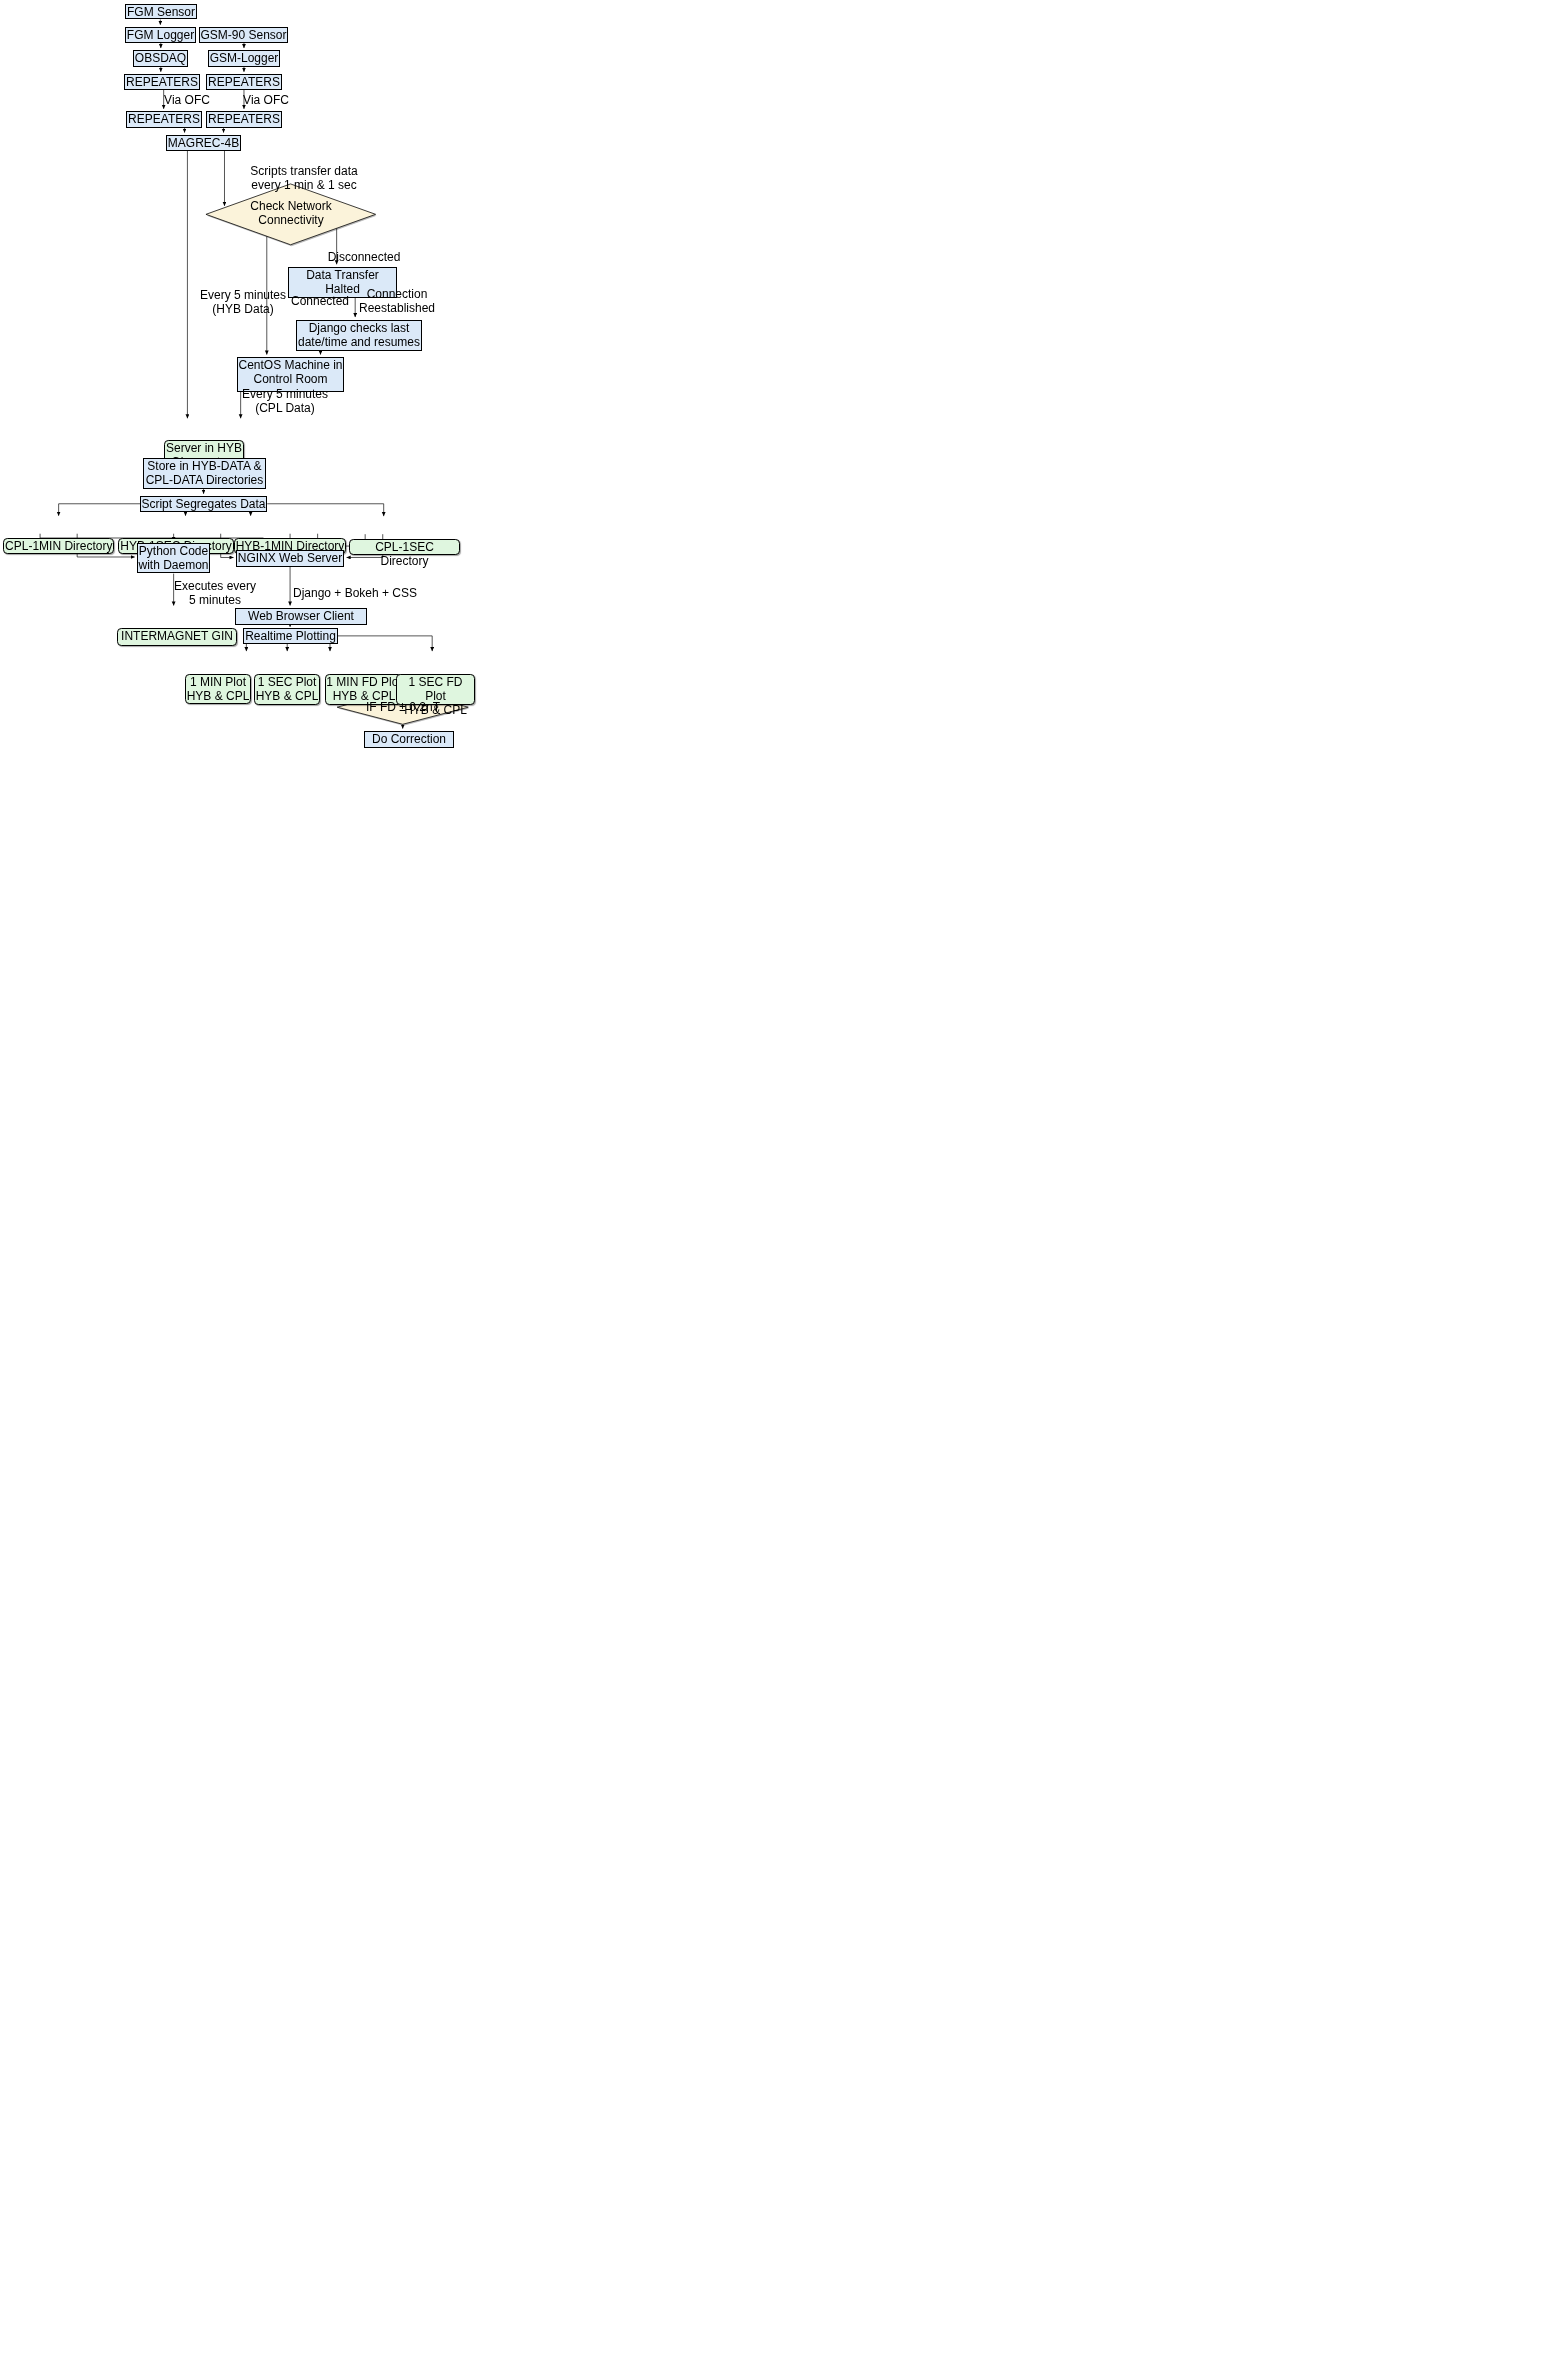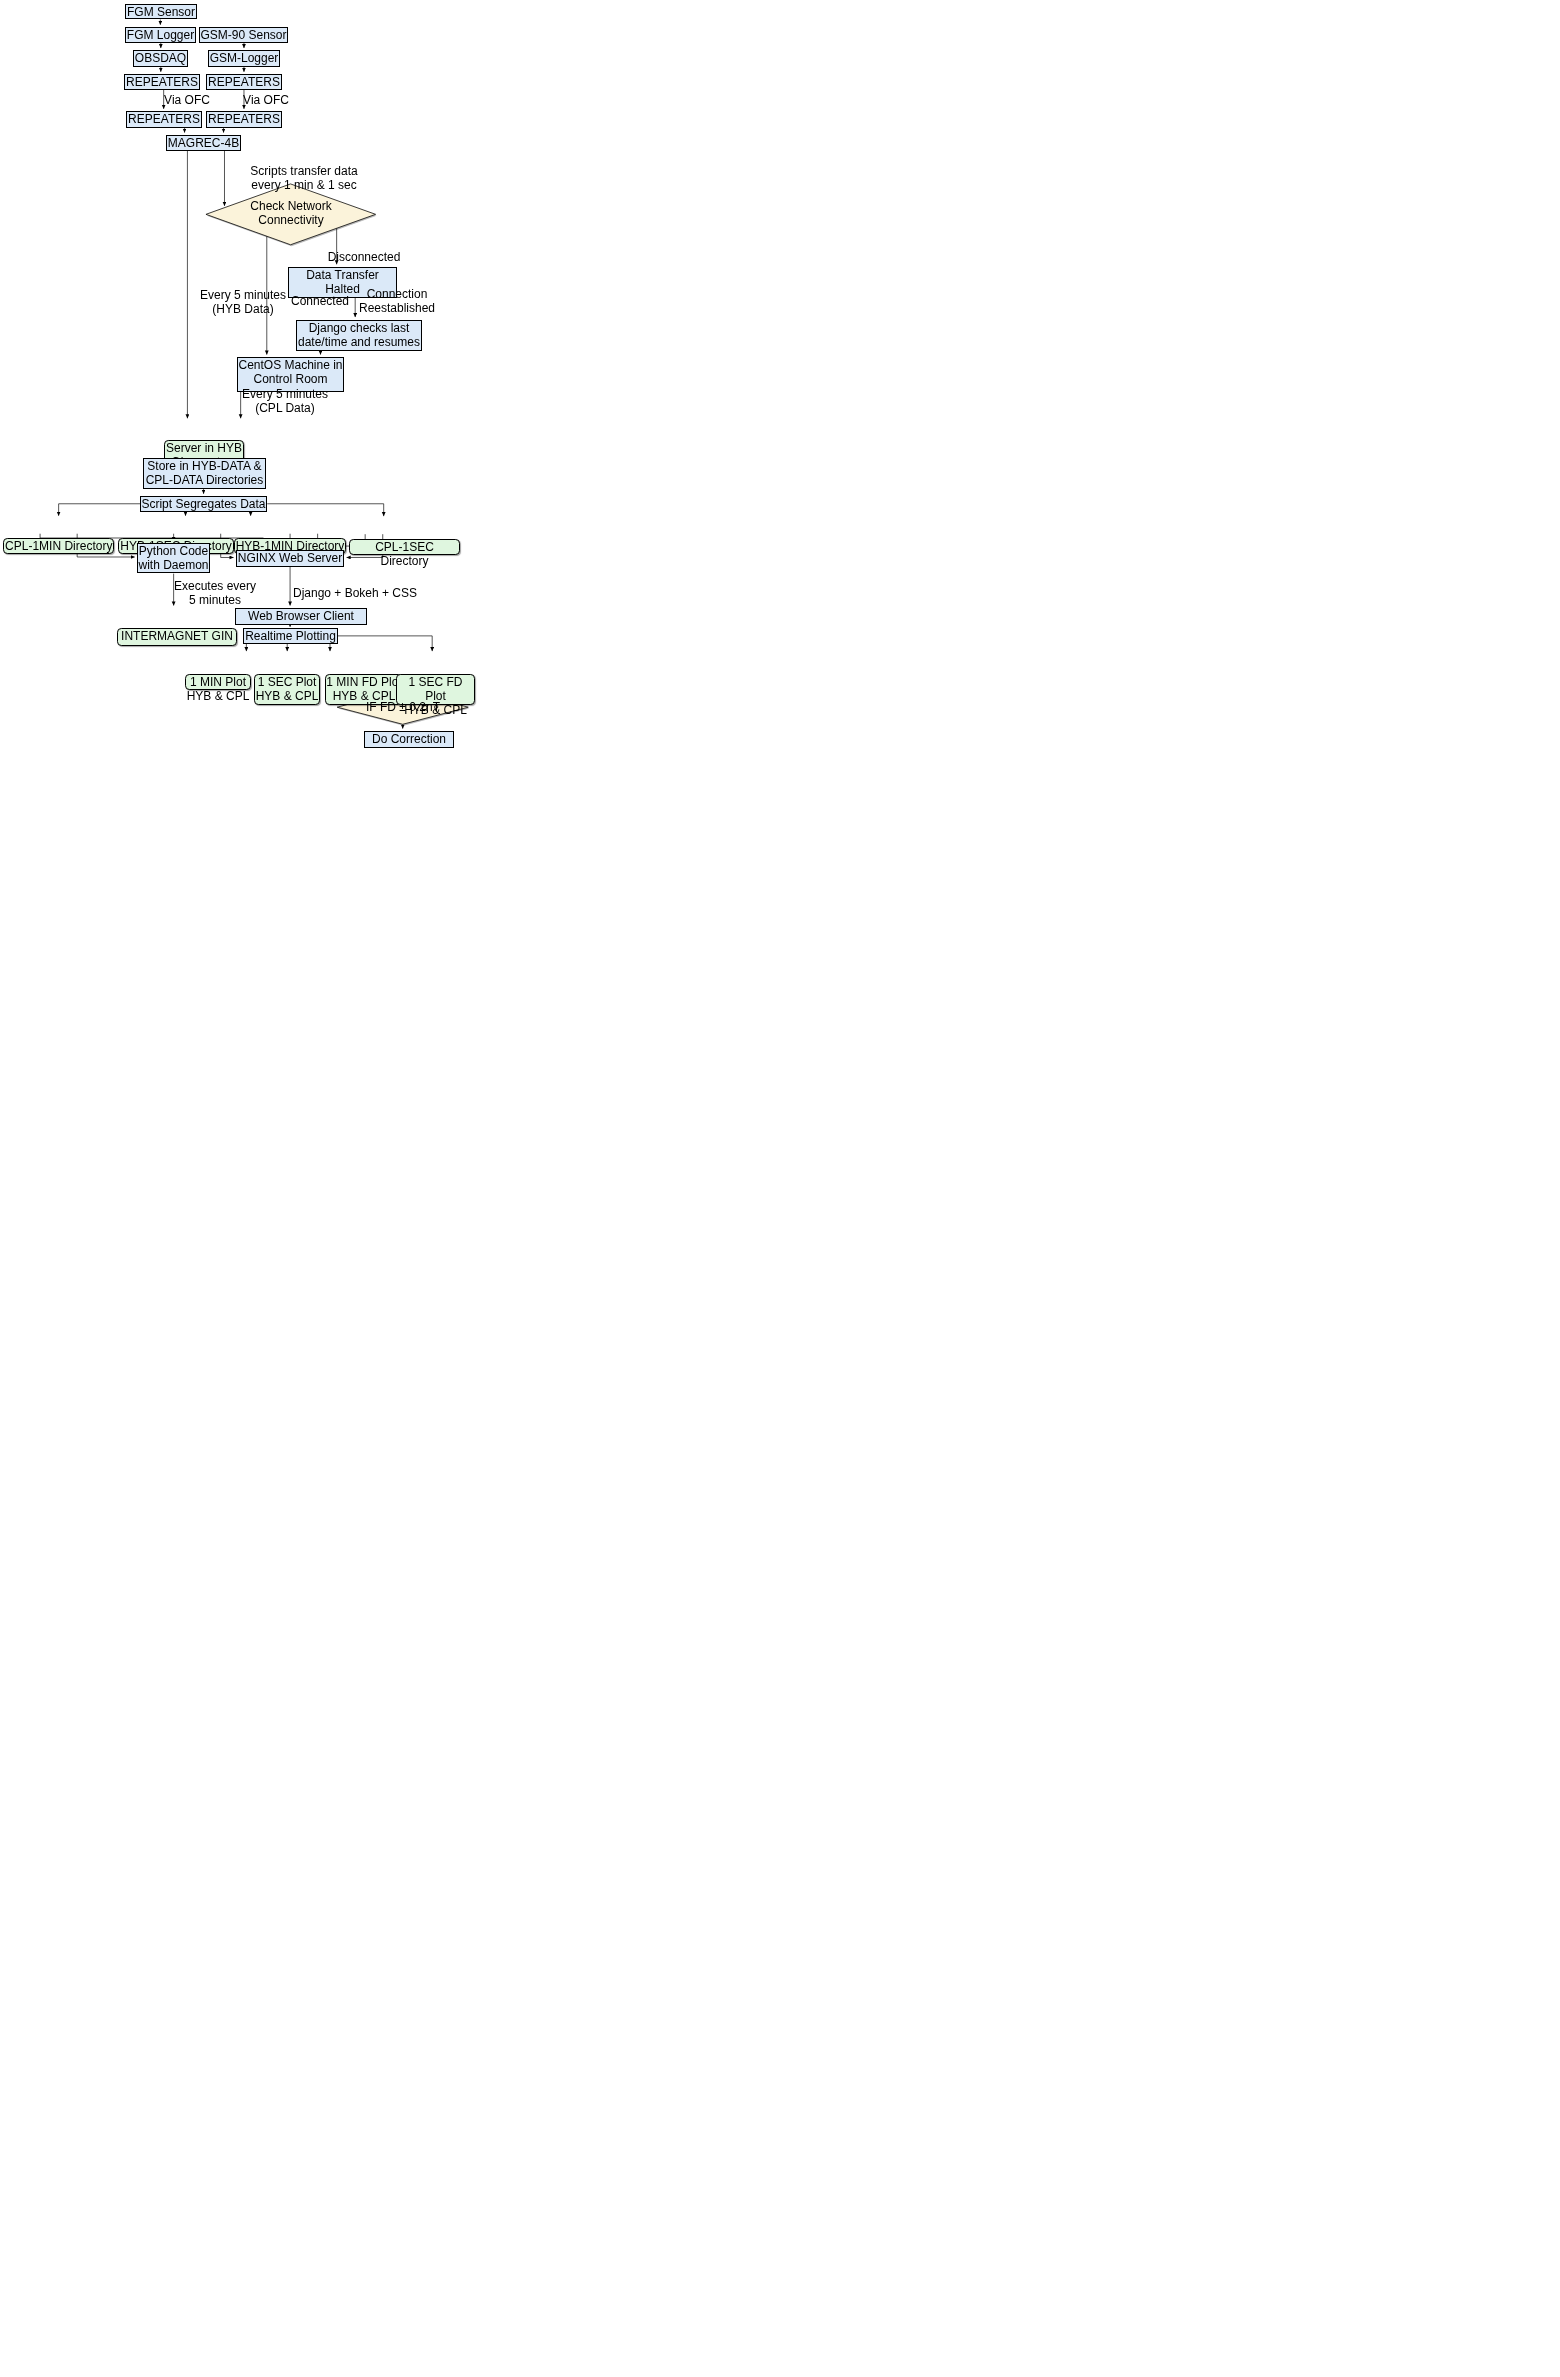--- a/index.html
+++ b/index.html
@@ -168,21 +168,21 @@
 
   <div class="node green" style="left:117px;top:608px;width:120px;height:18px">
     <span>INTERMAGNET GIN</span></div>
 
   <div class="node blue" style="left:235px;top:608px;width:132px;height:17px">
     <span>Web Browser Client</span></div>
 
   <div class="node blue" style="left:243px;top:628px;width:95px;height:16px">
     <span>Realtime Plotting</span></div>
 
-  <div class="node green" style="left:185px;top:654px;width:66px;height:16px">
+  <div class="node green" style="left:185px;top:654px;width:66px;height:30px">
     <span>1 MIN Plot
 HYB &amp; CPL</span></div>
 
   <div class="node green" style="left:254px;top:654px;width:66px;height:31px">
     <span>1 SEC Plot
 HYB &amp; CPL</span></div>
 
   <div class="node green" style="left:325px;top:654px;width:78px;height:31px">
     <span>1 MIN FD Plot
 HYB &amp; CPL</span></div>

